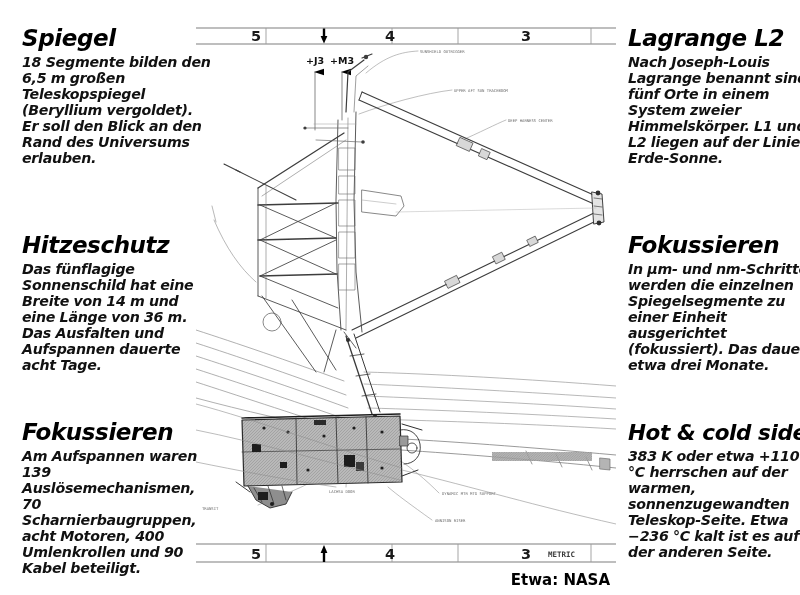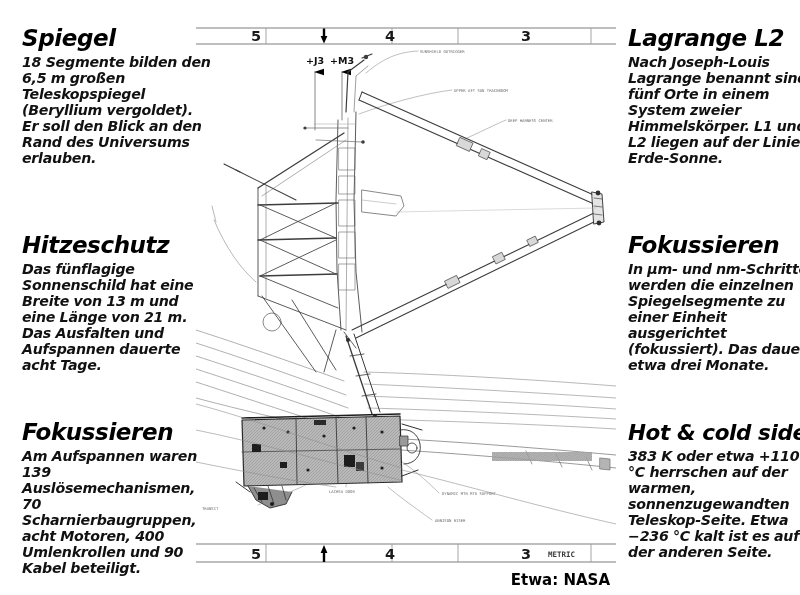--- a/index.html
+++ b/index.html
@@ -100,21 +100,21 @@
 
   <div class="col col-left">
 
     <div class="block blk-1">
       <h2 class="block-title">Spiegel</h2>
       <p class="block-body">18 Segmente bilden den 6,5 m großen Teleskopspiegel (Beryllium vergoldet). Er soll den Blick an den Rand des Universums erlauben.</p>
     </div>
 
     <div class="block blk-2">
       <h2 class="block-title">Hitzeschutz</h2>
-      <p class="block-body">Das fünflagige Sonnenschild hat eine Breite von 13 m und eine Länge von 21 m. Das Ausfalten und Aufspannen dauerte acht Tage.</p>
+      <p class="block-body">Das fünflagige Sonnenschild hat eine Breite von 14 m und eine Länge von 36 m. Das Ausfalten und Aufspannen dauerte acht Tage.</p>
     </div>
 
     <div class="block blk-3">
       <h2 class="block-title">Fokussieren</h2>
       <p class="block-body">Am Aufspannen waren 139 Auslösemechanismen, 70 Scharnierbaugruppen, acht Motoren, 400 Umlenkrollen und 90 Kabel beteiligt.</p>
     </div>
 
   </div>
 
   <div class="col col-right">

